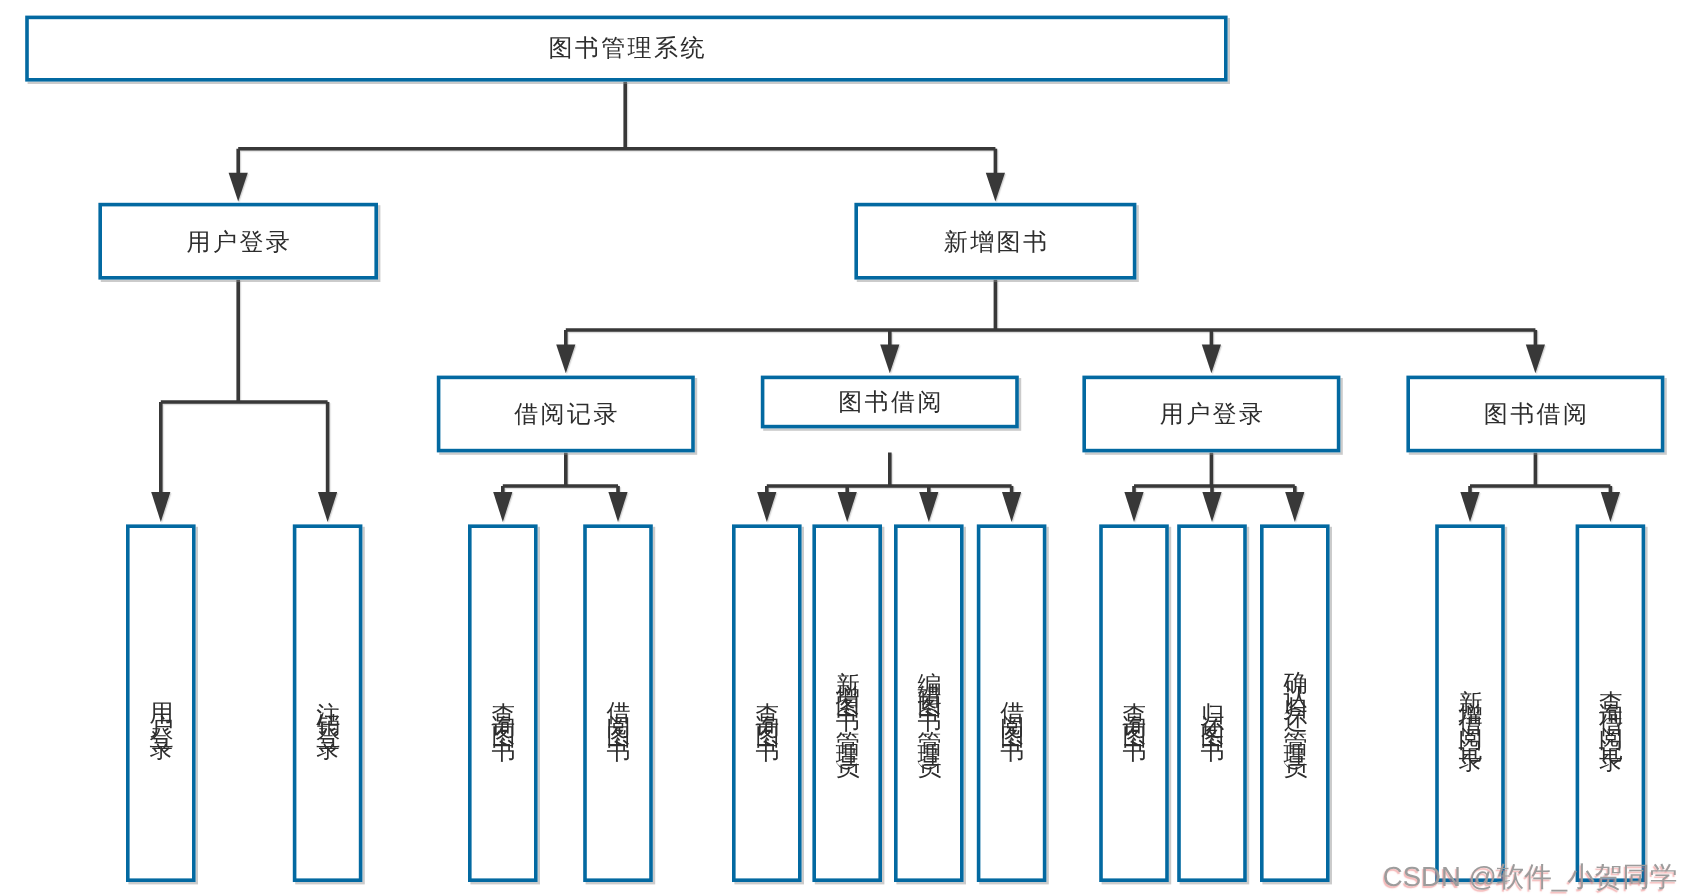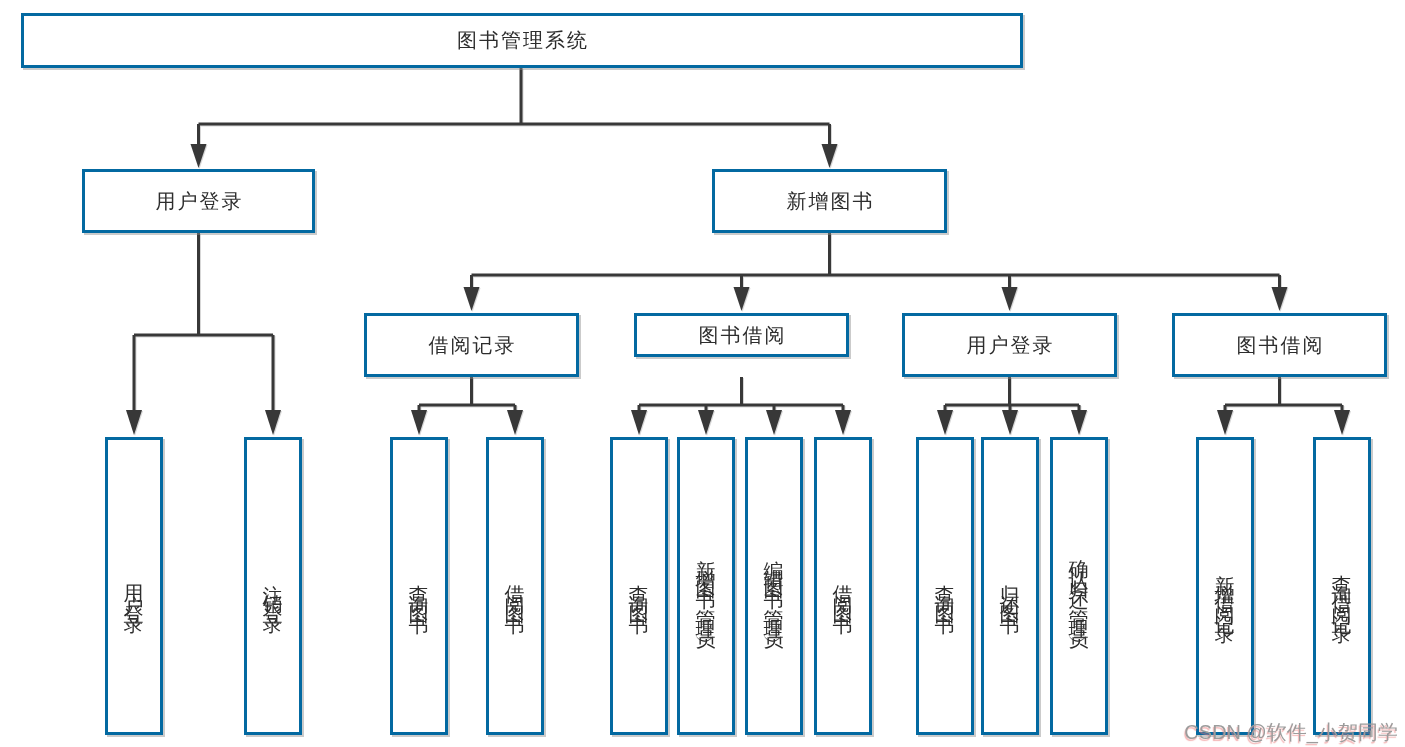--- a/index.html
+++ b/index.html
@@ -15,21 +15,21 @@
     display:flex;align-items:center;justify-content:center;
   }
   .box .lbl{
     font-size:20px;letter-spacing:2px;padding-left:2px;color:#2d2d2d;white-space:nowrap;
   }
   .leaf .lbl{
     writing-mode:vertical-rl;text-orientation:mixed;
     font-size:20px;letter-spacing:10px;padding-left:0;padding-top:6px;line-height:1;
   }
   .watermark{
-    position:absolute;right:7px;bottom:1px;font-size:20px;color:#9c9c9c;
+    position:absolute;right:7px;bottom:1px;font-size:23px;color:#9c9c9c;
     text-shadow:-1px 2px 1px rgba(235,120,120,0.55);white-space:nowrap;
   }
 </style>
 </head>
 <body>
 
 <div class="stage">
 
   <svg class="wires" viewBox="0 0 1405 747" xmlns="http://www.w3.org/2000/svg">
     <g stroke="#383838" stroke-width="3" fill="none">

